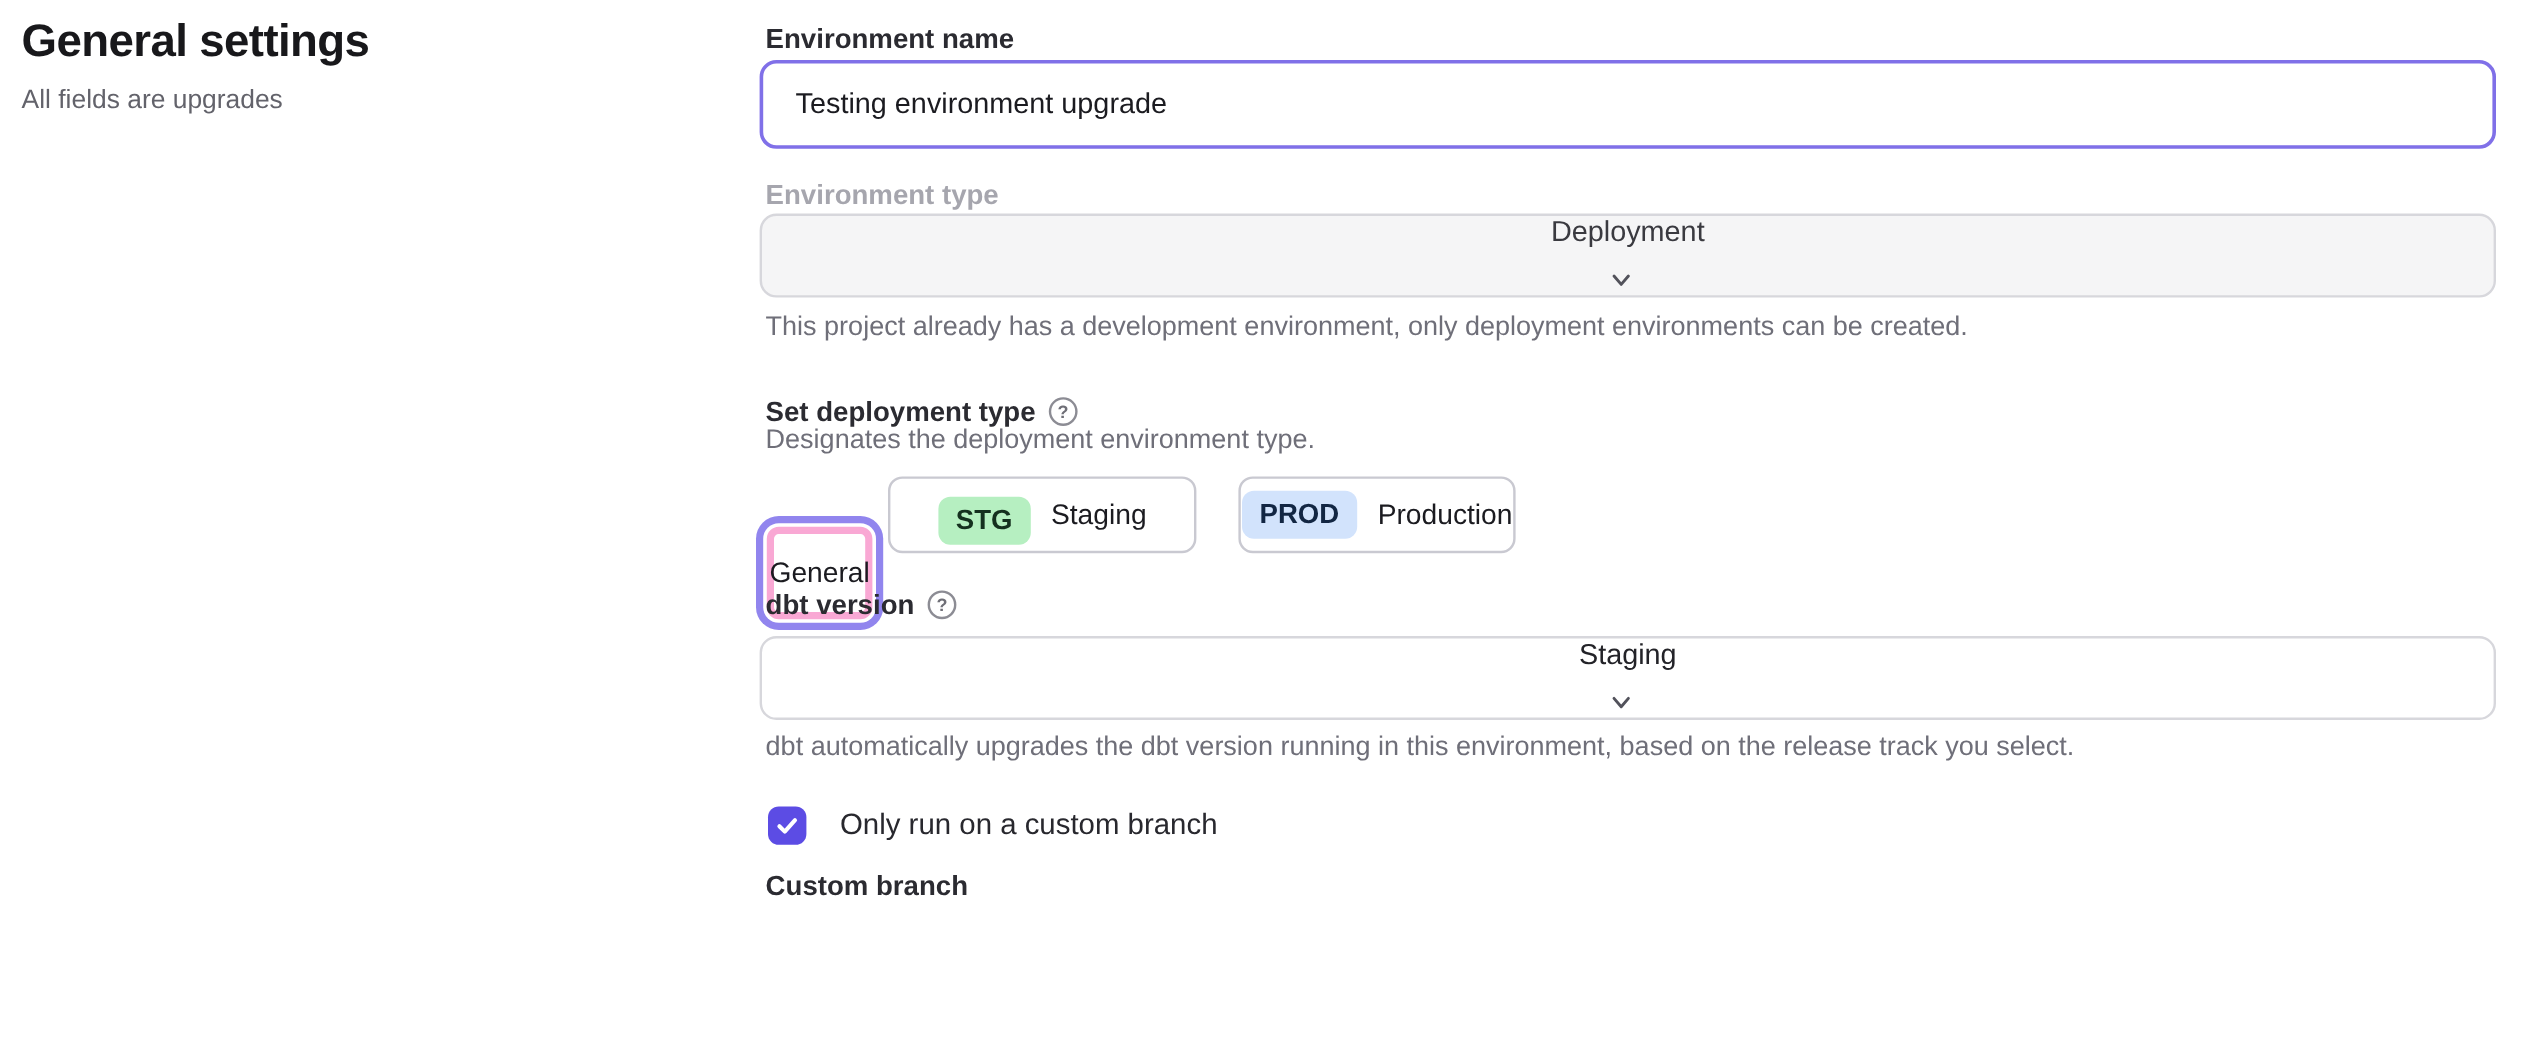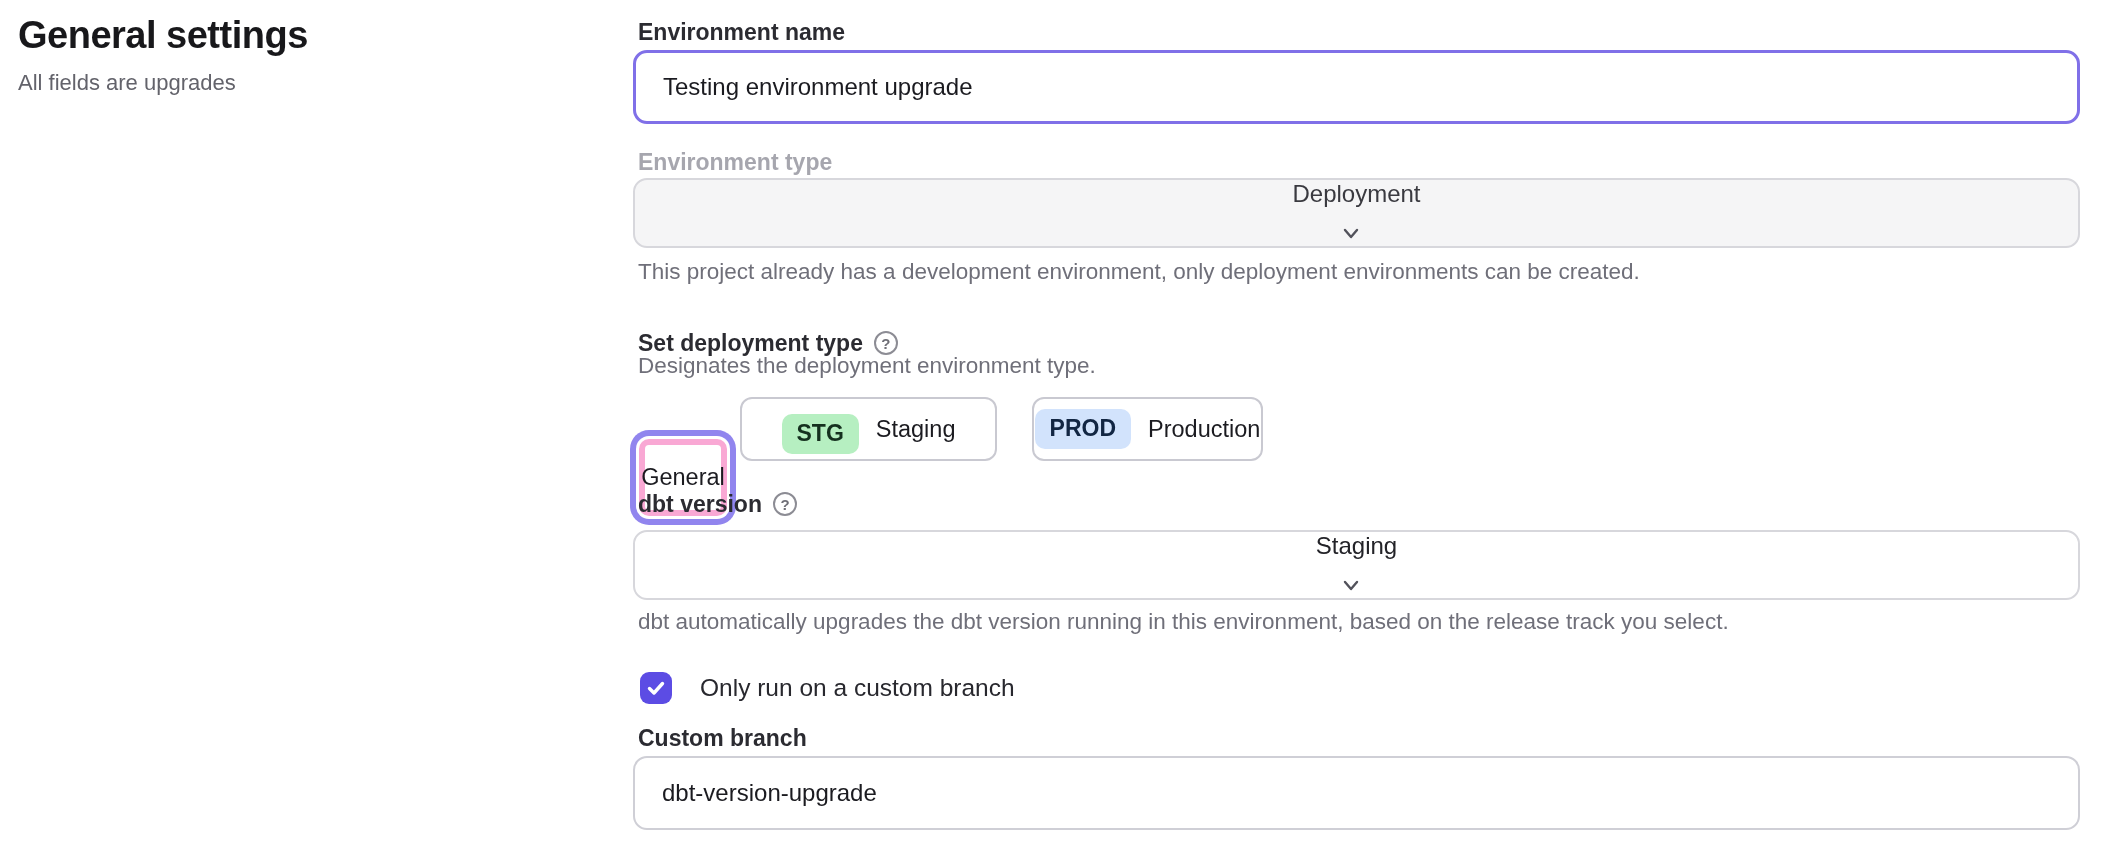--- a/index.html
+++ b/index.html
@@ -180,15 +180,14 @@
   <div class="checkbox" role="checkbox" aria-checked="true">
     <svg width="22" height="22" viewBox="0 0 22 22">
       <polyline points="4.5,11.5 9,16 17.5,6.5" fill="none" stroke="#ffffff" stroke-width="3.4" stroke-linecap="round" stroke-linejoin="round"></polyline>
     </svg>
   </div>
   <div class="checkbox-label">Only run on a custom branch</div>
 
   <div class="field-label lbl-branch">
     <span>Custom branch</span>
   </div>
-  <input class="text-input input-branch" type="text" value="dbt-version-upgrade" style="">
 
 </div>
 
 </body></html>

